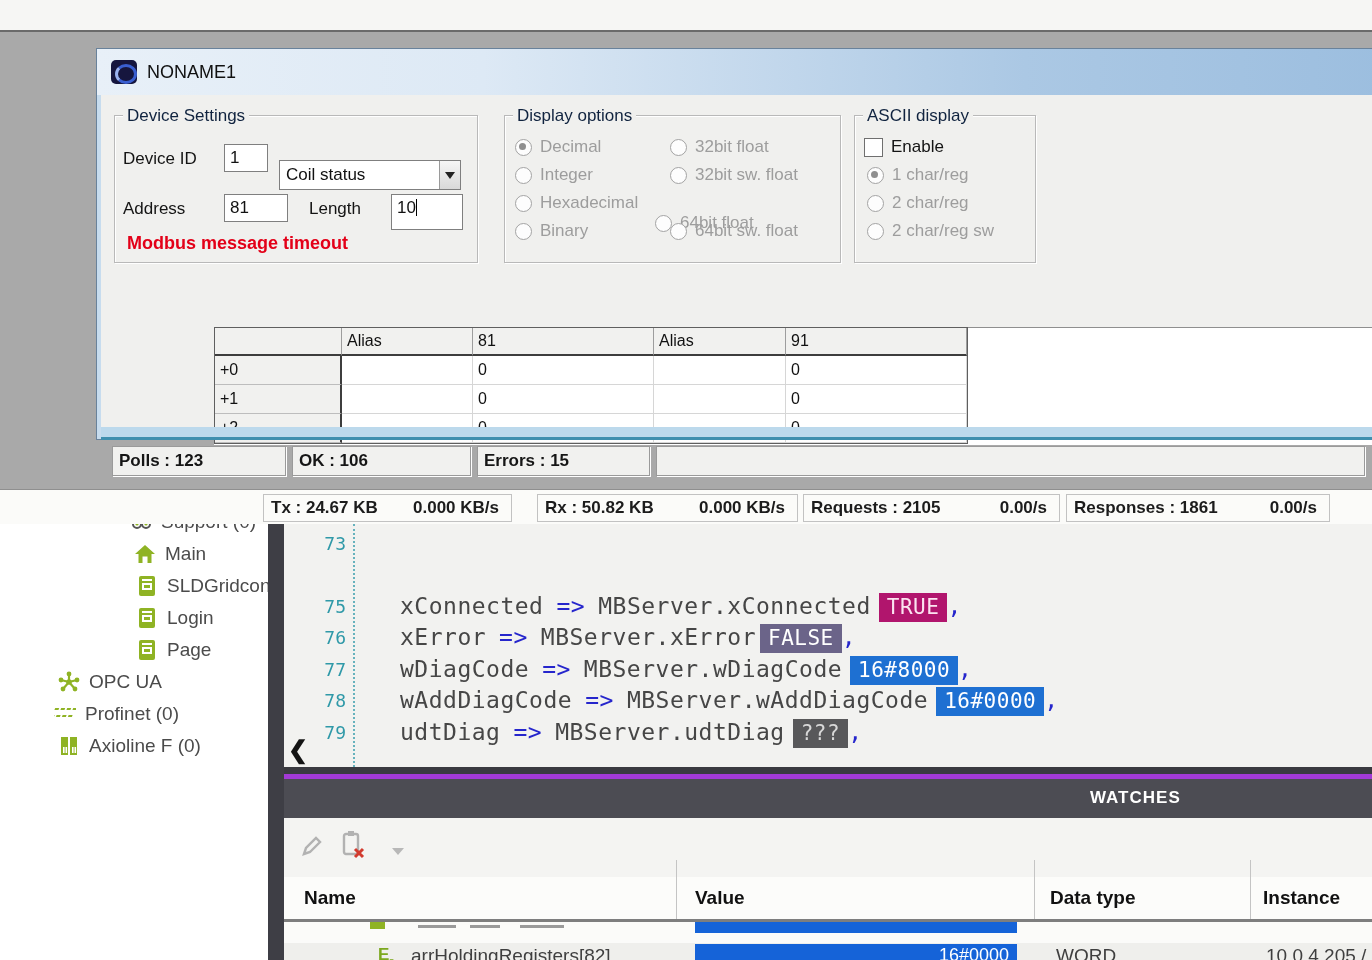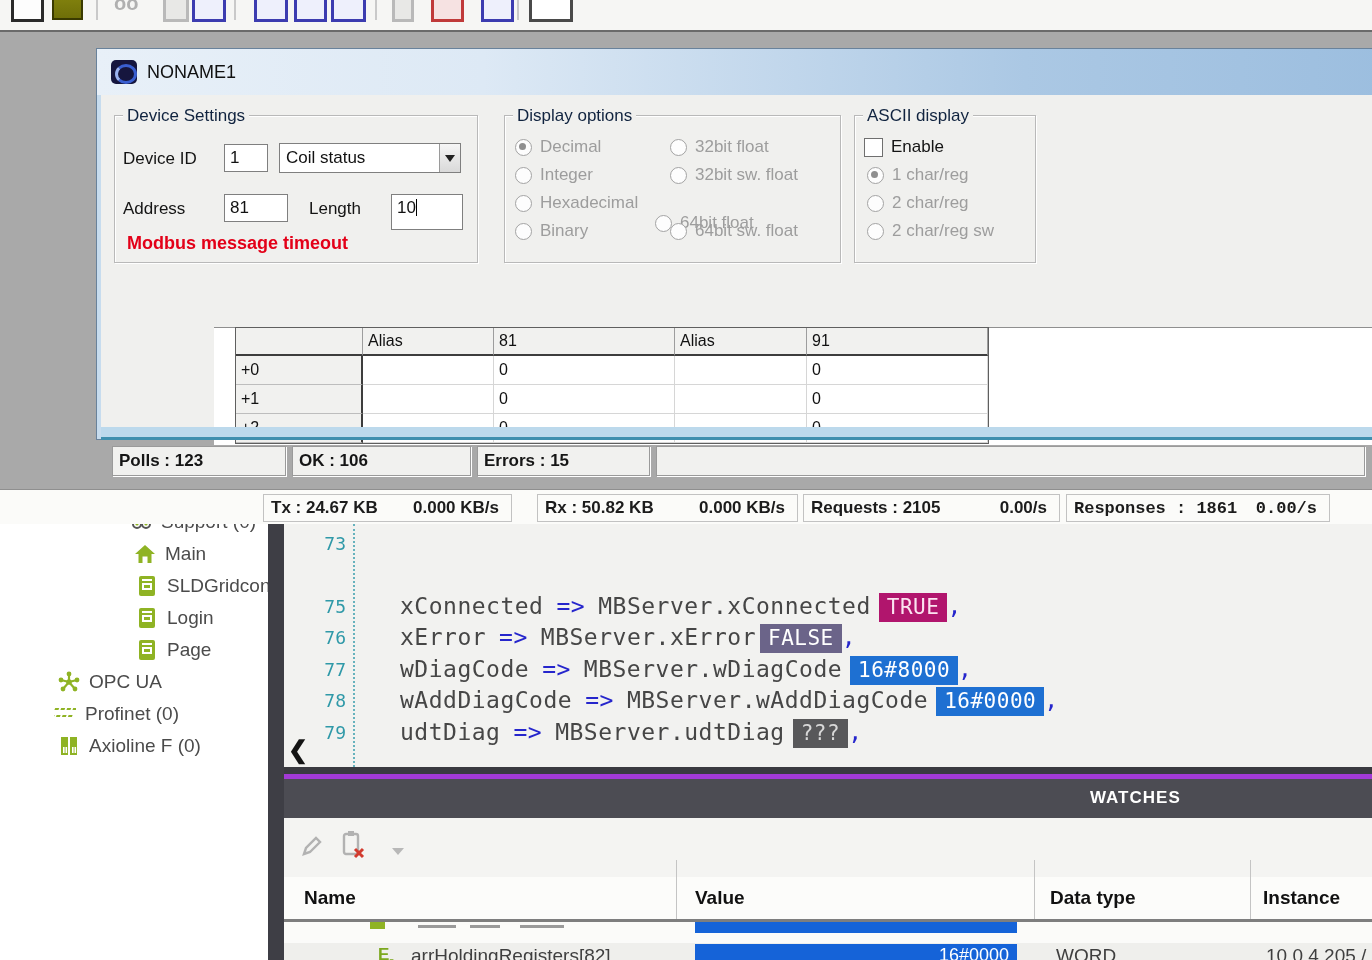--- a/index.html
+++ b/index.html
@@ -50,21 +50,21 @@
   .radio{width:15px;height:15px;border-radius:50%;border:1px solid #a3a3a3;background:#fdfdfd;position:relative;flex:none;}
   .radio.sel::after{content:"";position:absolute;left:3px;top:3px;width:7px;height:7px;border-radius:50%;background:#8f8f8f;}
   .rlabel{font-size:17px;color:#9d9d9d;}
   .rlabel.on{color:#141414;}
   .checkbox{width:17px;height:17px;background:#fff;border:1px solid #6f6f6f;flex:none;}
 
   
   .gridback{position:absolute;left:113px;top:232px;width:1255px;height:117px;background:#fff;border-top:1px solid #8f8f8f;}
   .mbgrid{position:absolute;left:113px;top:232px;display:grid;
           grid-template-columns:127px 131px 181px 132px 181px;grid-template-rows:28px 29px 29px 29px;
-          border:1px solid #5f5f5f;background:#be185d;margin-left:21px;}
+          border:1px solid #5f5f5f;background:#be185d;}
   .gh{background:#f1f1ef;border-right:1px solid #9d9d9d;border-bottom:2px solid #3d3d3d;
       font-size:16px;color:#111;padding:4px 0 0 5px;}
   .gr{background:#f1f1ef;border-right:2px solid #3d3d3d;border-bottom:1px solid #bdbdbd;
       font-size:16px;color:#111;padding:5px 0 0 5px;}
   .gd{background:#fff;border-right:1px solid #d6d6d6;border-bottom:1px solid #d6d6d6;
       font-size:16px;color:#111;padding:5px 0 0 5px;}
   .mstat{position:absolute;background:#f1f1ef;border:1px solid #9a9a9a;box-shadow:1px 1px 0 #fff;
          font-size:17px;font-weight:bold;color:#161616;padding:4px 0 0 6px;box-sizing:border-box;}
 
   
@@ -110,54 +110,36 @@
   .w-bar .bval{position:absolute;right:8px;top:1px;color:#fff;font-size:18px;}
   .w-rowtext{position:absolute;font-size:19px;color:#3f3f3f;white-space:nowrap;}
   .eicon{position:absolute;color:#7ca81e;font-weight:bold;font-size:17px;}
   .frag{position:absolute;background:#9a9a9a;}
 </style>
 </head>
 <body>
 
 <div class="screen">
 
-  <div class="abs top-toolbar">
-    <div class="tb-icon tb-doc" style="left:11px;width:27px;"></div>
-    <div class="tb-icon tb-folder" style="left:52px;width:27px;"></div>
-    <div class="tb-sep" style="left:96px;"></div>
-    <div class="tb-icon tb-grayglyph" style="left:114px;top:-8px;">oo</div>
-    <div class="tb-icon tb-gray" style="left:163px;width:20px;"></div>
-    <div class="tb-icon tb-blue" style="left:192px;width:28px;"></div>
-    <div class="tb-sep" style="left:234px;"></div>
-    <div class="tb-icon tb-blue" style="left:254px;width:28px;"></div>
-    <div class="tb-icon tb-blue" style="left:294px;width:27px;"></div>
-    <div class="tb-icon tb-blue" style="left:331px;width:29px;"></div>
-    <div class="tb-sep" style="left:375px;"></div>
-    <div class="tb-icon tb-gray" style="left:392px;width:16px;"></div>
-    <div class="tb-icon tb-red" style="left:431px;width:27px;"></div>
-    <div class="tb-icon tb-blue" style="left:481px;width:27px;"></div>
-    <div class="tb-sep" style="left:517px;"></div>
-    <div class="tb-icon tb-box" style="left:529px;width:38px;"></div>
-  </div>
 
   <div class="abs mdi">
     <div class="abs mbwin">
 
       <div class="abs mbtitle">
         <div class="mbicon"></div>
         <span class="mbtitle-text">NONAME1</span>
       </div>
 
       <div class="abs mbcontent">
 
         <div class="group" style="left:13px;top:20px;width:362px;height:146px;">
           <span class="glabel">Device Settings</span>
           <span class="uilabel" style="left:8px;top:33px;">Device ID</span>
           <div class="uiinput" style="left:109px;top:28px;width:44px;height:28px;">1</div>
-          <div class="uiselect" style="left:164px;top:27px;width:182px;height:30px;">
+          <div class="uiselect" style="left:164px;top:44px;width:182px;height:30px;">
             <span class="val">Coil status</span>
             <span class="dd-btn">
                 <span class="dd-arr"></span>
               </span>
           </div>
           <span class="uilabel" style="left:8px;top:83px;">Address</span>
           <div class="uiinput" style="left:109px;top:78px;width:64px;height:28px;">81</div>
           <span class="uilabel" style="left:194px;top:83px;">Length</span>
           <div class="uiinput" style="left:276px;top:78px;width:72px;height:36px;"><span>10</span><span class="caret"></span></div>
           <span class="err-text" style="left:12px;top:117px;">Modbus message timeout</span>
@@ -262,21 +244,21 @@
       <span>0.000 KB/s</span>
     </div>
     <div class="seg" style="left:537px;width:261px;">
       <span>Rx : 50.82 KB</span>
       <span>0.000 KB/s</span>
     </div>
     <div class="seg" style="left:803px;width:257px;">
       <span>Requests : 2105</span>
       <span>0.00/s</span>
     </div>
-    <div class="seg" style="left:1066px;width:264px;font-family:Liberation Mono, monospace;">
+    <div class="seg" style="left:1066px;width:264px;">
       <span>Responses : 1861</span>
       <span>0.00/s</span>
     </div>
   </div>
 
   <div class="abs tree-panel">
     <div class="titem" style="left:130px;top:-16px;">
       <svg class="ticon" viewBox="0 0 22 22">
           <circle cx="7" cy="13" r="4" fill="none" stroke="#555" stroke-width="2"></circle>
           <circle cx="16" cy="13" r="4" fill="none" stroke="#555" stroke-width="2"></circle>

